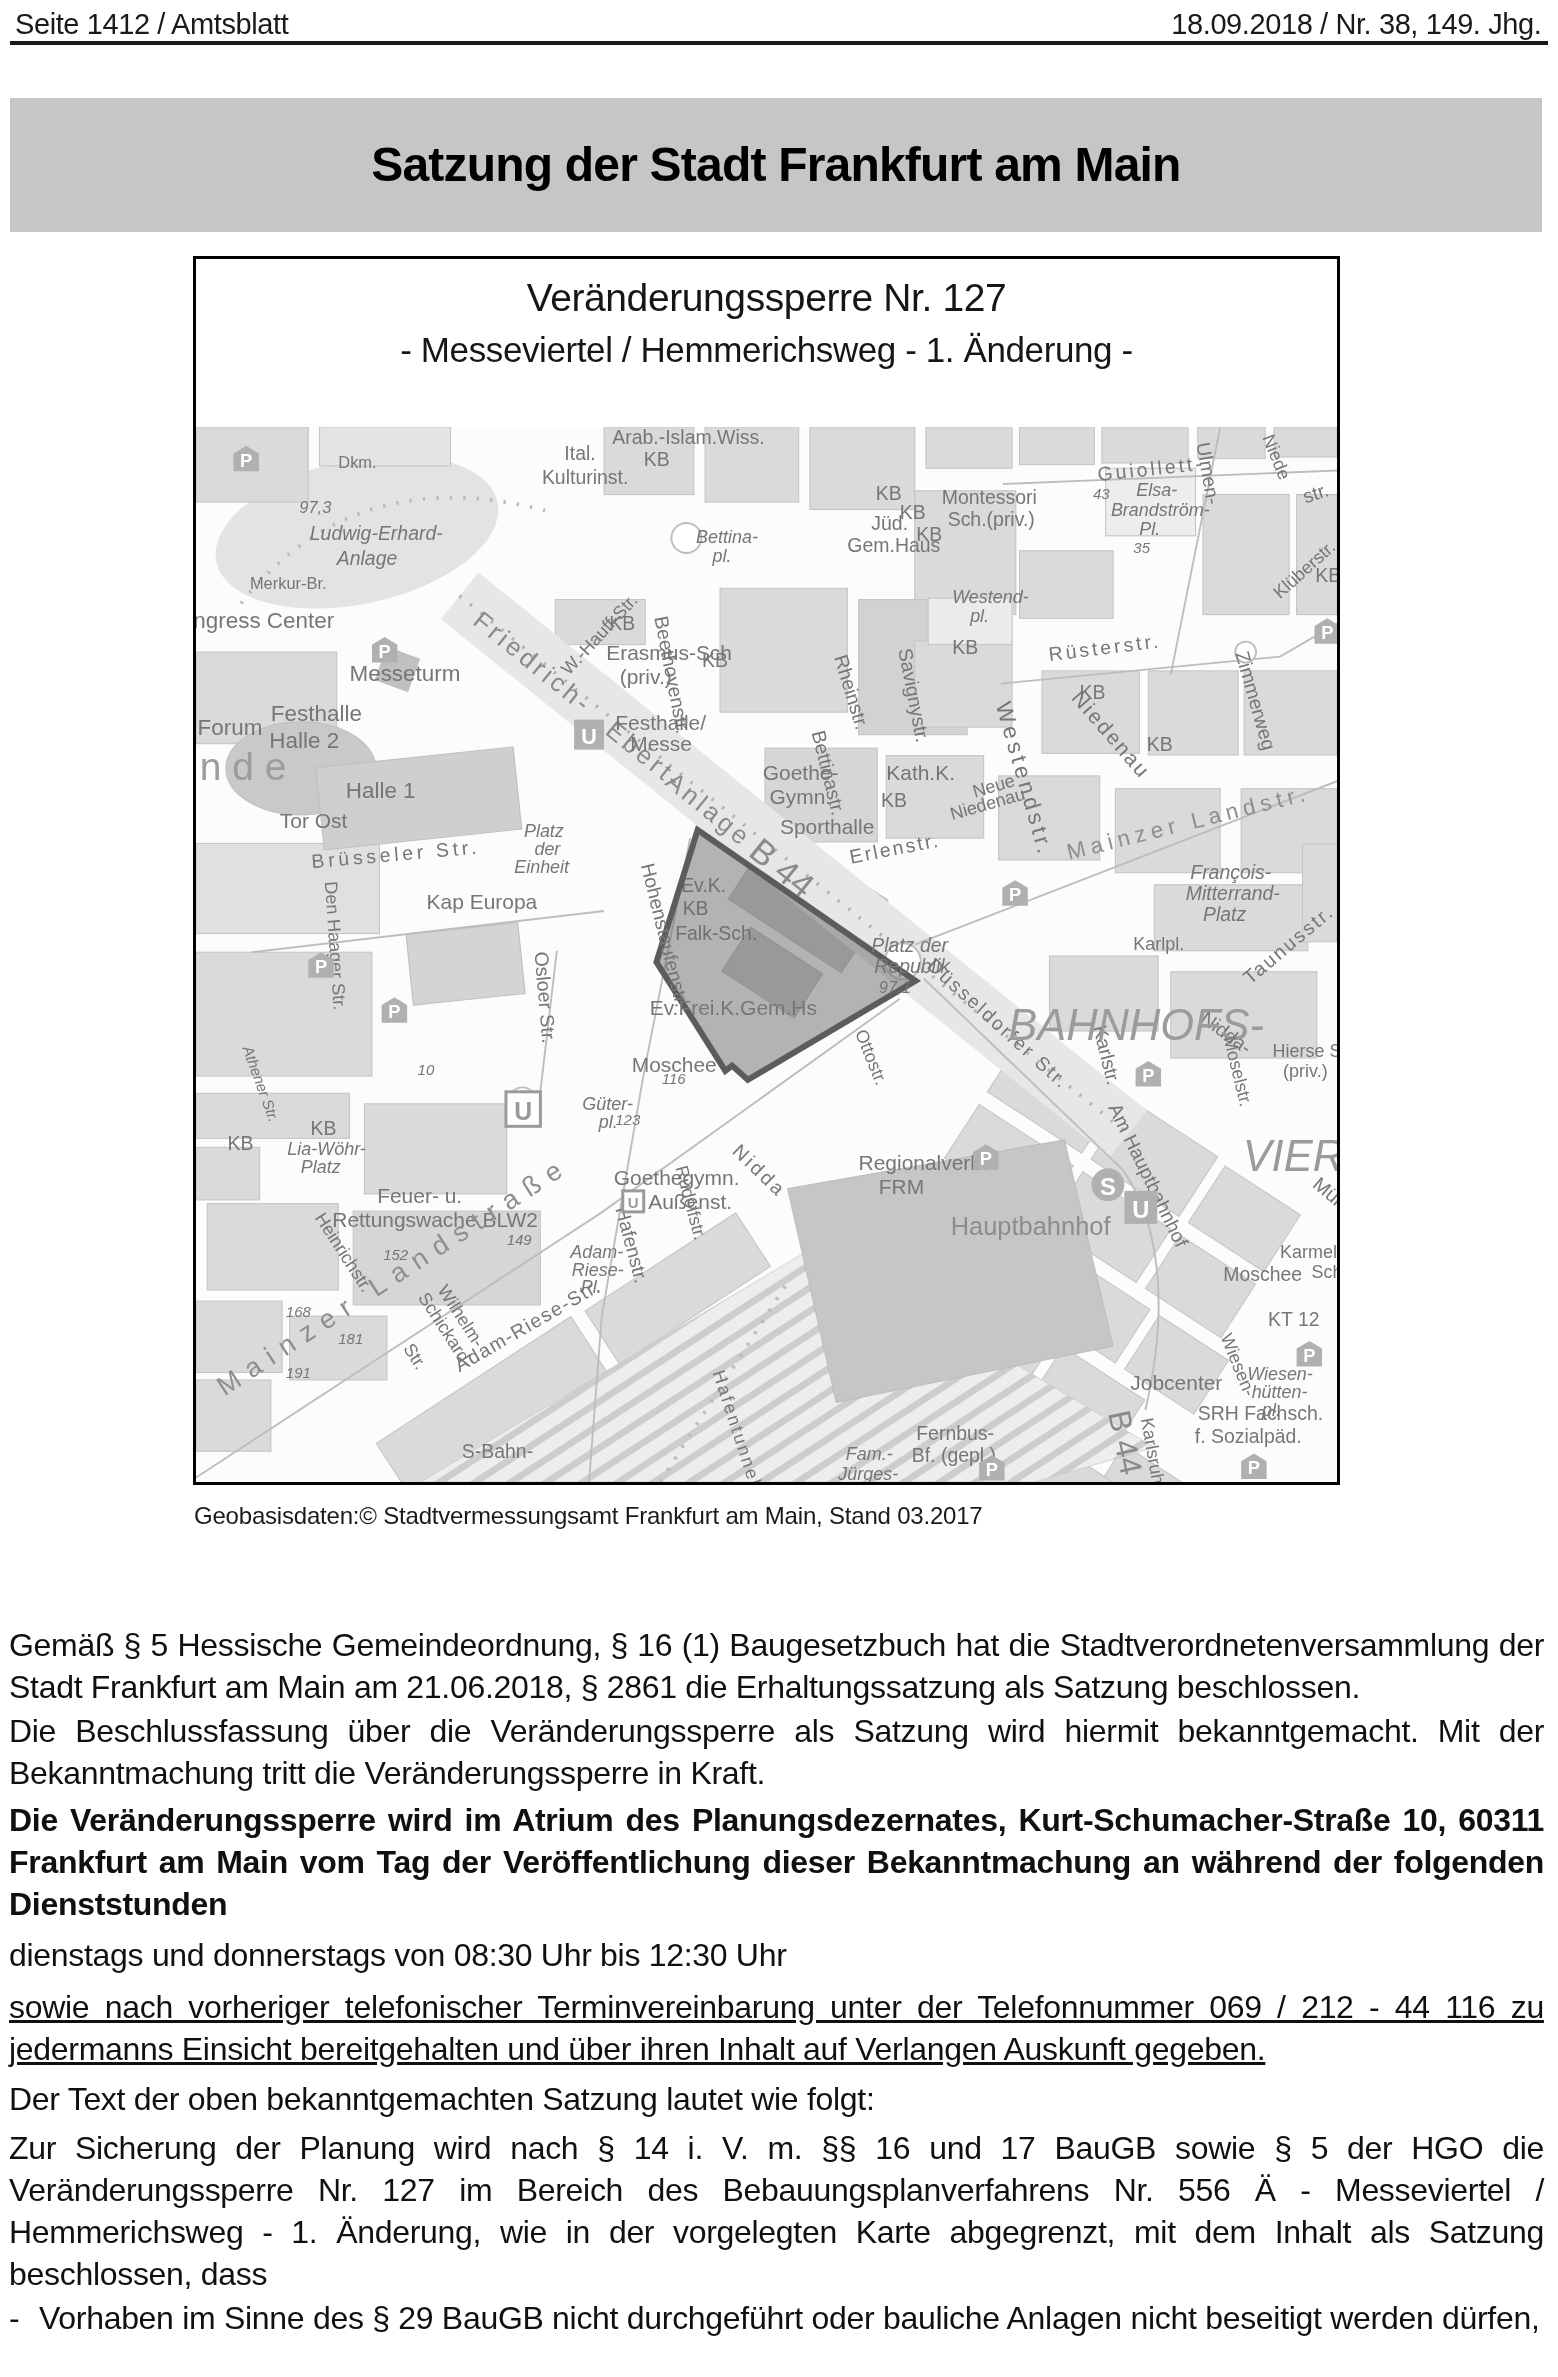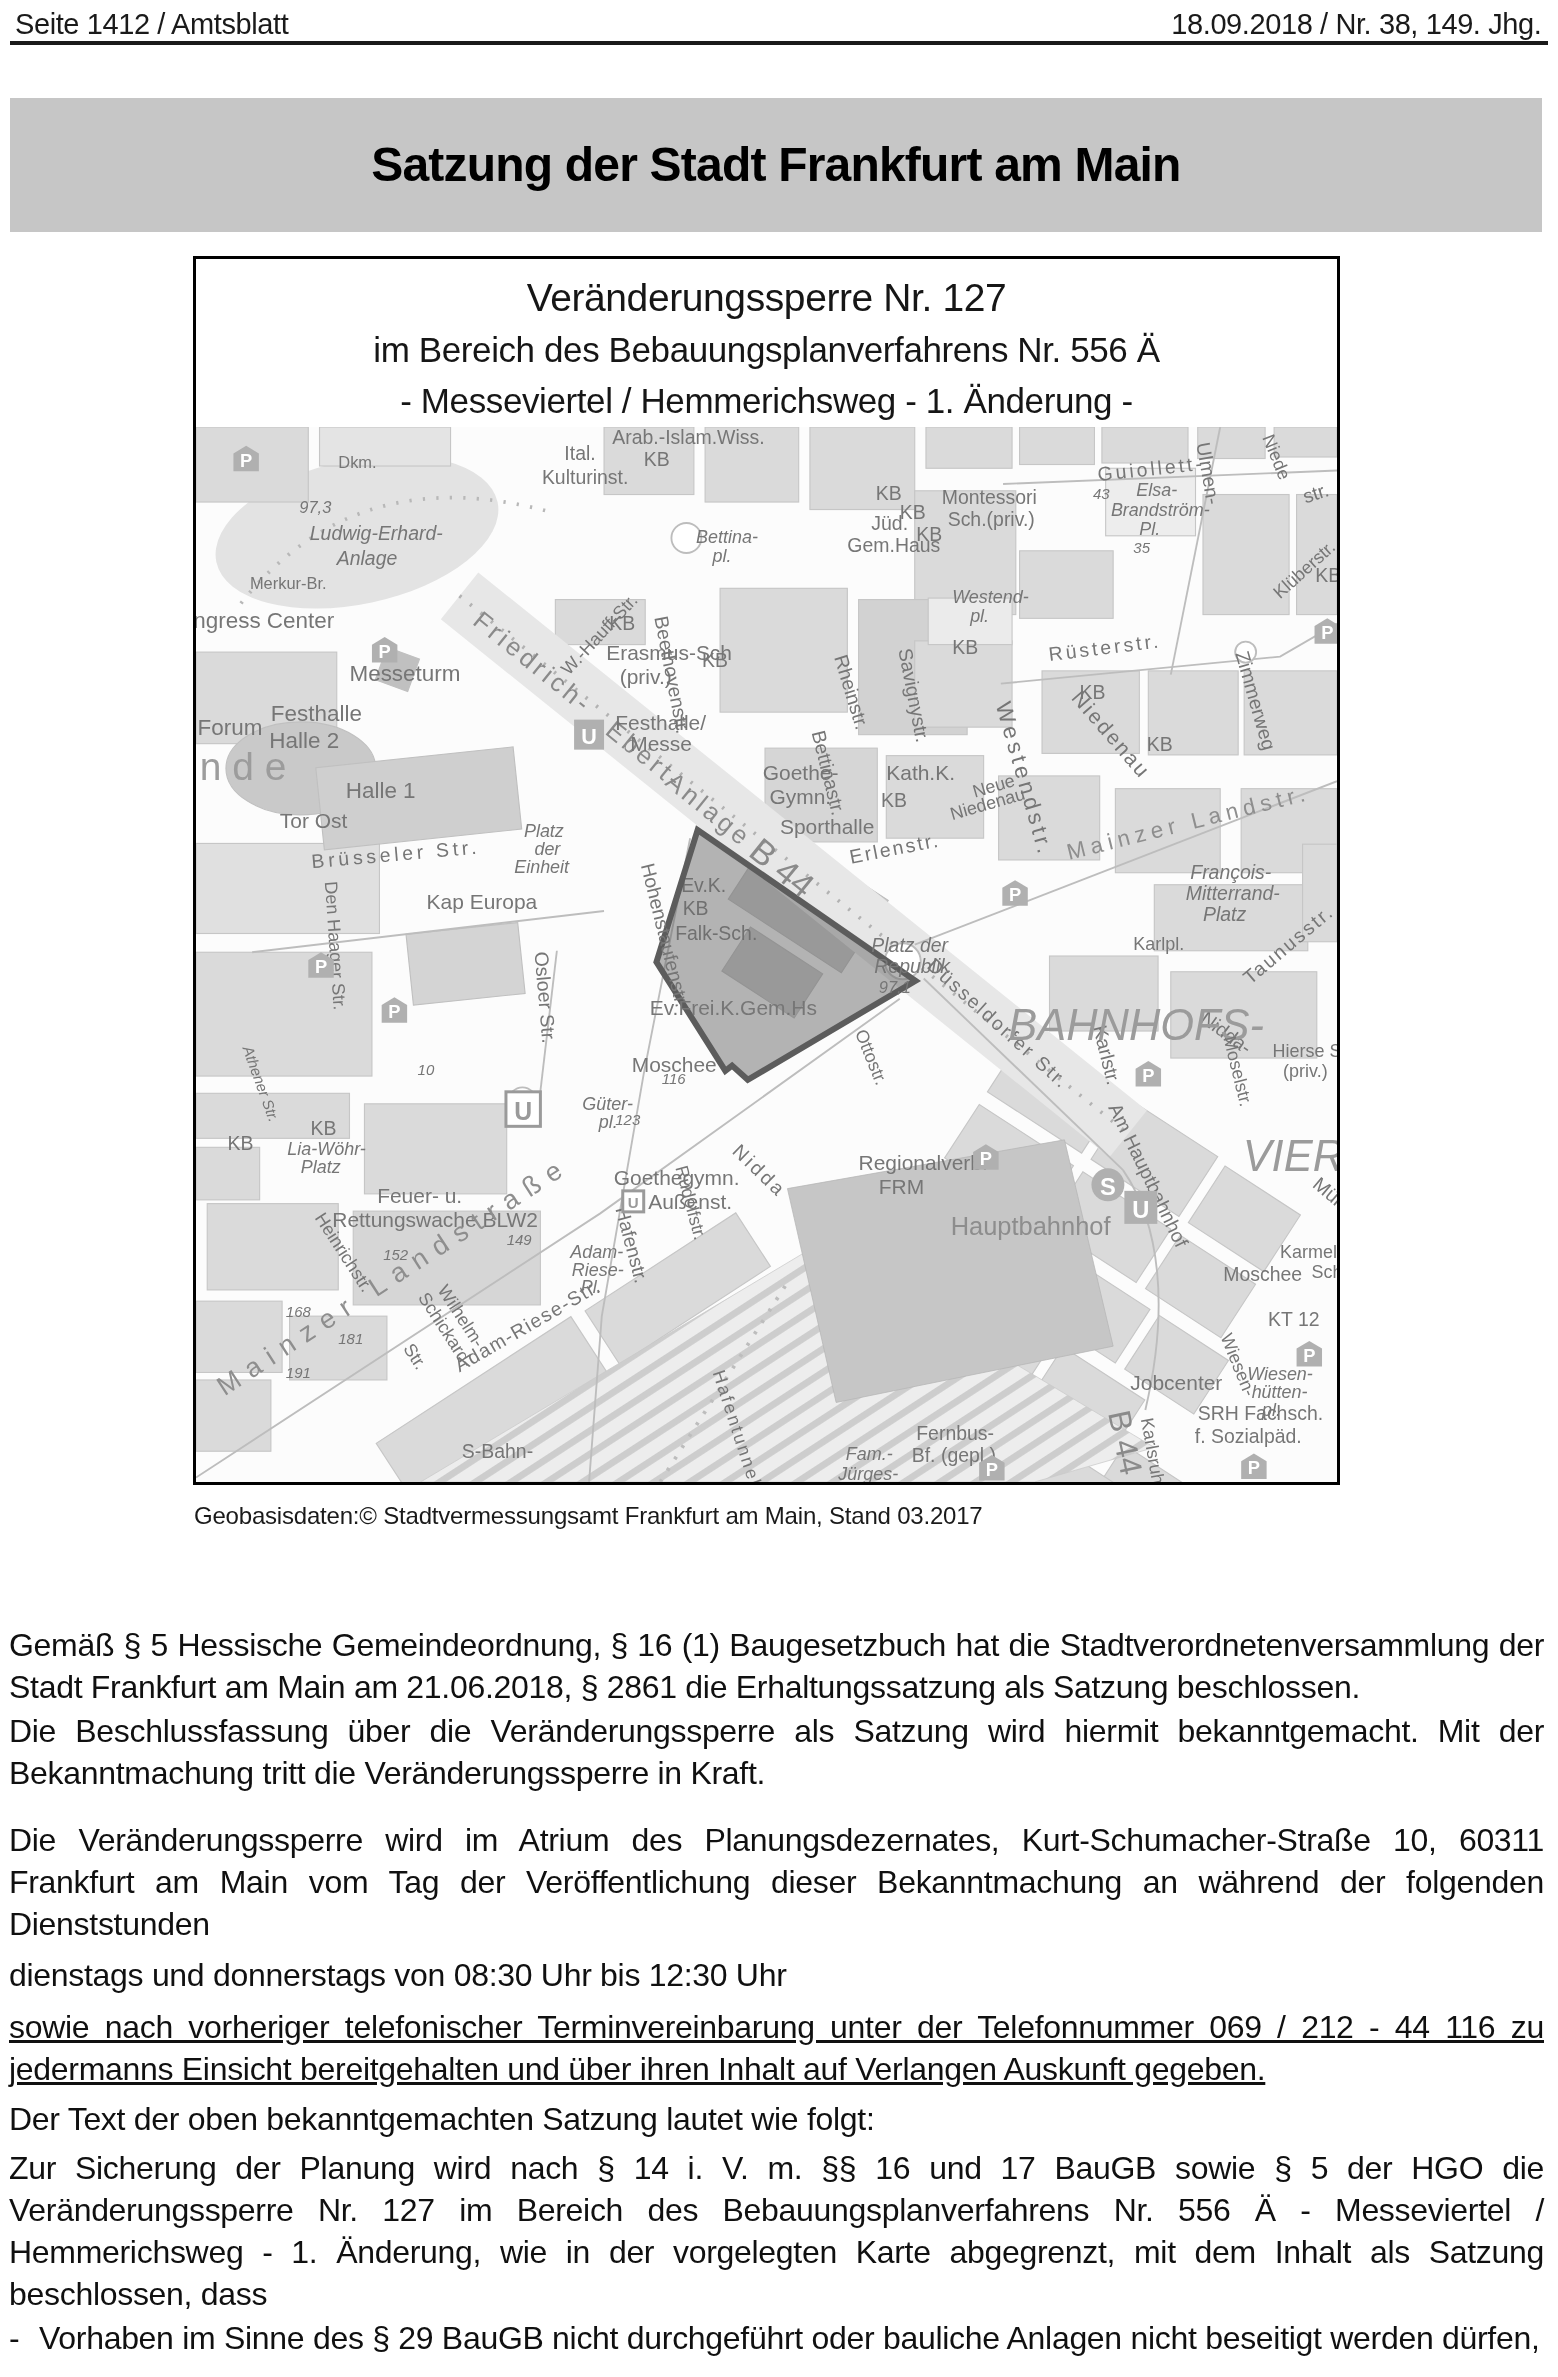--- a/index.html
+++ b/index.html
@@ -22,42 +22,41 @@
   .map-title-2 { font-size:35px; margin-bottom:10.5px; letter-spacing:-0.4px; }
   .map-title-3 { font-size:35px; letter-spacing:-0.4px; }
   .map-area { position:absolute; left:0; bottom:0; width:1141px; height:1055px; overflow:hidden; }
   .map-area svg { display:block; width:100%; height:100%; }
 
   .map-caption { position:absolute; left:194px; top:1502px; font-size:24px; color:#1a1a1a; letter-spacing:-0.2px; }
 
   .body-text { position:absolute; left:9px; top:1624px; width:1535px; font-size:32px; line-height:42px; color:#101010; letter-spacing:-0.3px; }
   .body-text p { text-align:justify; text-align-last:left; }
   .sig { text-align:right; font-weight:bold; margin:11.3px 0 1.5px 0; }
-  .mt1 { margin-top:1.5px; } .mt2 { margin-top:25px; } .mt3 { margin-top:9px; }
+  .mt1 { margin-top:1.5px; } .mt2 { margin-top:5px;font-weight:bold; } .mt3 { margin-top:9px; }
   .mt4 { margin-top:10.5px;text-decoration:underline; } .mt5 { margin-top:7.5px; } .mt6 { margin-top:7.5px; }
   .mt7 { margin-top:1.5px; }
   .bullet { display:flex; }
   .bullet .dash { width:30px; flex:0 0 30px; }
   .bullet .btxt { flex:1; text-align:justify; text-align-last:left; }
 </style>
 </head>
 <body>
 
 <div class="hdr hdr-left">Seite 1412 / Amtsblatt</div>
 <div class="hdr hdr-right">18.09.2018 / Nr. 38, 149. Jhg.</div>
 <div class="hdr-rule"></div>
 
 <div class="banner">
   <div class="banner-title">Satzung der Stadt Frankfurt am Main</div>
 </div>
 
 <div class="map-box">
   <div class="map-titles">
     <div class="map-title-1">Veränderungssperre Nr. 127</div>
-    <div class="map-title-2">im Bereich des Bebauungsplanverfahrens Nr. 556 Ä</div>
     <div class="map-title-3">- Messeviertel / Hemmerichsweg - 1. Änderung -</div>
   </div>
   <div class="map-area">
     <svg id="mapsvg" viewBox="0 0 1524 1406" preserveAspectRatio="none" xmlns="http://www.w3.org/2000/svg">
       <defs>
         <pattern id="rail" width="26" height="26" patternUnits="userSpaceOnUse" patternTransform="rotate(-33)">
           <rect width="26" height="26" fill="#ededed"></rect>
           <rect width="26" height="9" fill="#cdcdcd"></rect>
         </pattern>
       </defs>

